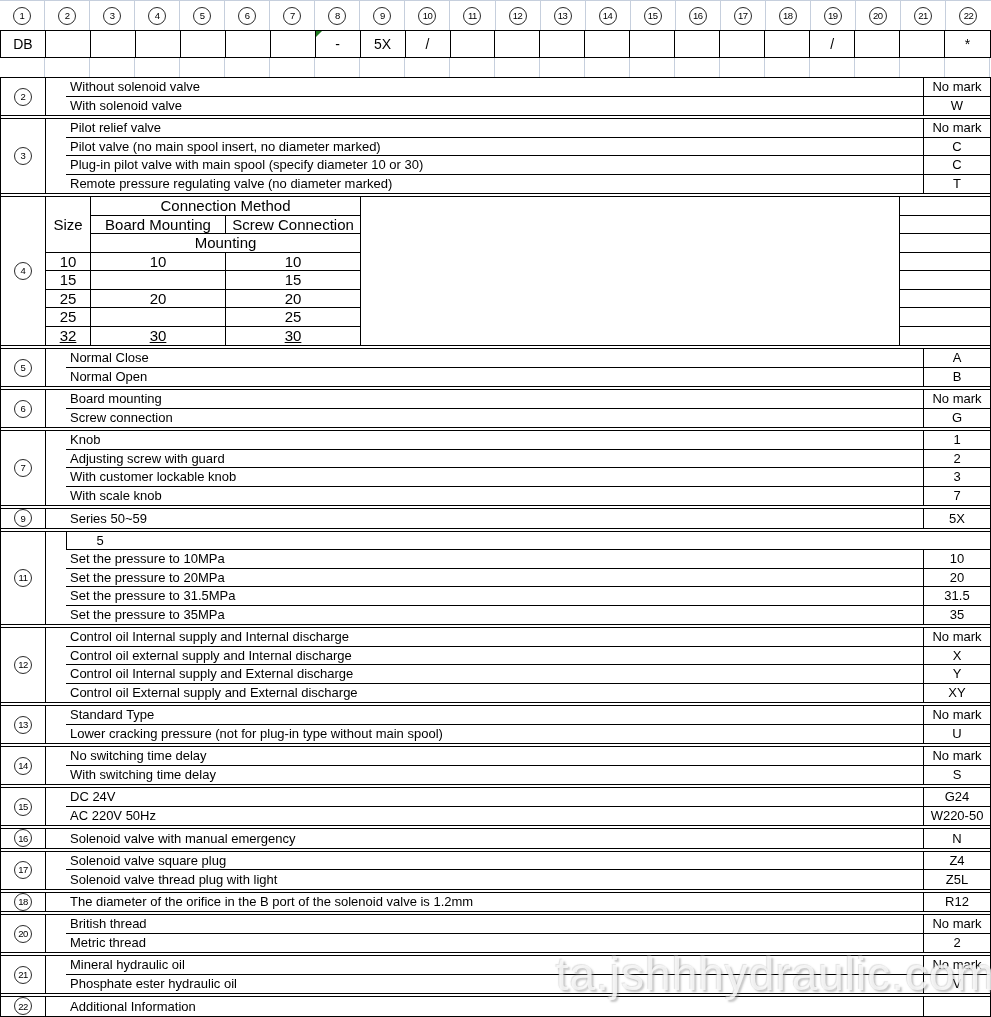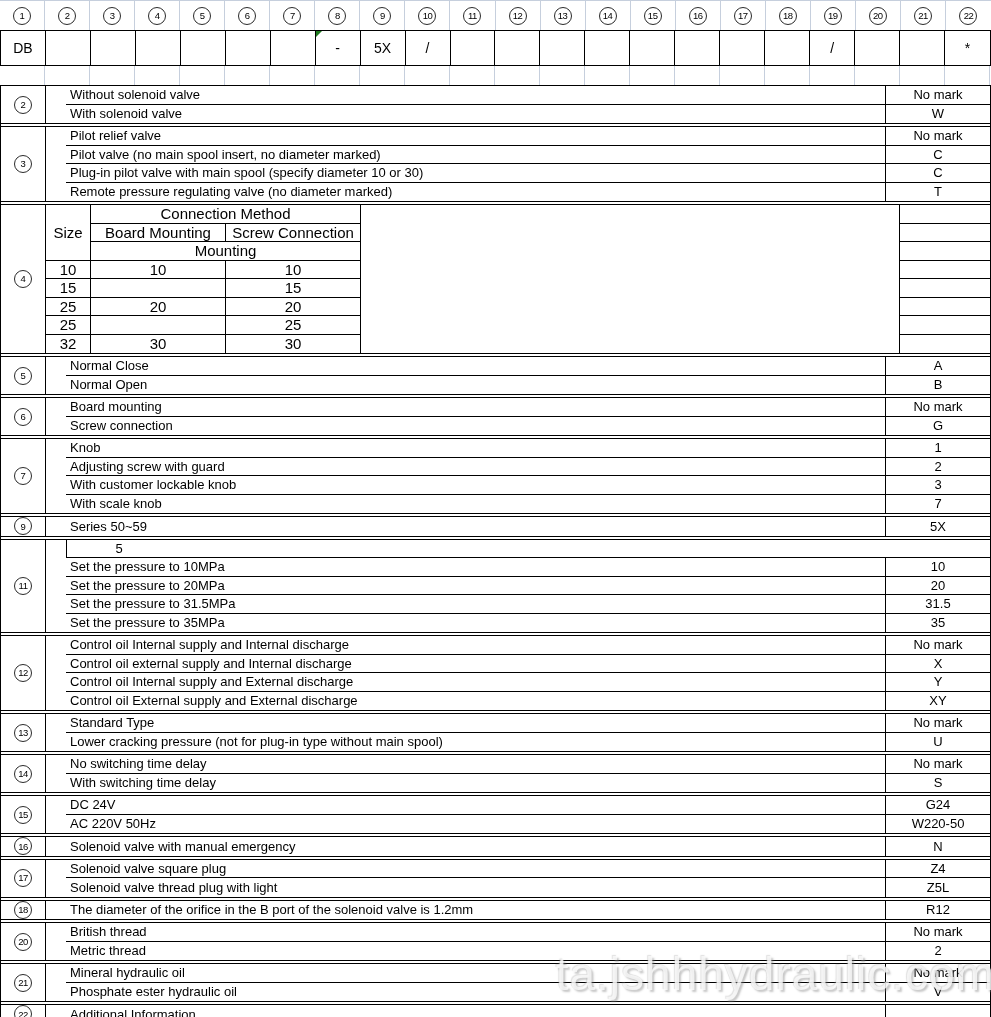--- a/index.html
+++ b/index.html
@@ -6,50 +6,50 @@
   body { background:#fff; font-family:"Liberation Sans","DejaVu Sans",sans-serif; color:#000; }
   #page { position:relative; width:991px; height:1017px; background:#fff; overflow:hidden; }
 
   
   .hrow1 { display:grid; grid-template-columns:repeat(22,1fr); height:30px; border-top:1px solid #c6cfdd; }
   .hc1 { display:flex; align-items:center; justify-content:center; border-right:1px solid #c6cfdd; }
   .hc1:last-child { border-right:none; }
   .circ { display:inline-flex; align-items:center; justify-content:center;
           width:18px; height:18px; border:1.3px solid #2b2b2b; border-radius:50%;
           font-size:9.5px; line-height:1; letter-spacing:-0.5px; background:#fff; }
-  .hrow2 { display:grid; grid-template-columns:repeat(22,1fr); height:36px; border:1.5px solid #000; }
+  .hrow2 { display:grid; grid-template-columns:repeat(22,1fr); height:28px; border:1.5px solid #000; }
   .hc2 { position:relative; display:flex; align-items:center; justify-content:center;
          border-right:1px solid #000; font-size:14px; }
   .hc2:last-child { border-right:none; }
   .flag { position:absolute; top:0; left:0; width:0; height:0;
           border-top:6px solid #1e7a1e; border-right:6px solid transparent; }
   .hrow3 { height:19px;
            background:repeating-linear-gradient(to right, transparent 0px, transparent 44px, #c6cfdd 44px, #c6cfdd 45px); }
 
   
   .main { border:1.5px solid #000; }
   .sec  { display:flex; border-top:1px solid #000; border-bottom:1px solid #000; }
   .sec:first-child { border-top:none; }
   .sec:last-child  { border-bottom:none; }
   .sec + .sec { margin-top:2px; }
   .num { width:45px; border-right:1px solid #000; display:flex; align-items:center; justify-content:center; }
   .rows { flex:1; display:flex; flex-direction:column;margin-left:20px; }
   .row { display:flex; height:18.5px; border-bottom:1px solid #000; }
   .row:last-child { border-bottom:none; }
   .desc { flex:1; display:flex; align-items:center; padding-left:4px; font-size:13px; white-space:nowrap; overflow:hidden; }
-  .code { width:105px; border-left:1px solid #000; display:flex; align-items:center; justify-content:center; font-size:13px; }
+  .code { width:67px; border-left:1px solid #000; display:flex; align-items:center; justify-content:center; font-size:13px; }
 
   
   .s4body { flex:1; display:flex; }
   .nested { width:315px; border-right:1px solid #000; display:grid;
             grid-template-columns:45px 135px 134px; grid-template-rows:repeat(8,18.5px); }
   .nc { display:flex; align-items:center; justify-content:center; font-size:15px;
         border-right:1px solid #000; border-bottom:1px solid #000; }
   .nr { border-right:none; }
-  .nb { border-bottom:none; }
+  .nb { border-bottom:none;text-decoration:underline; }
   .c-size { grid-area:1/1/4/2; }
   .c-cm   { grid-area:1/2/2/4; }
   .c-bm   { grid-area:2/2/3/3; }
   .c-sc   { grid-area:2/3/3/4; }
   .c-ind  { grid-area:3/2/4/4; }
   .spacer { flex:1; }
   .s4codes { width:91px; border-left:1px solid #000; display:flex; flex-direction:column; }
   .s4code { height:18.5px; border-bottom:1px solid #000; }
   .s4code:last-child { border-bottom:none; }
 

